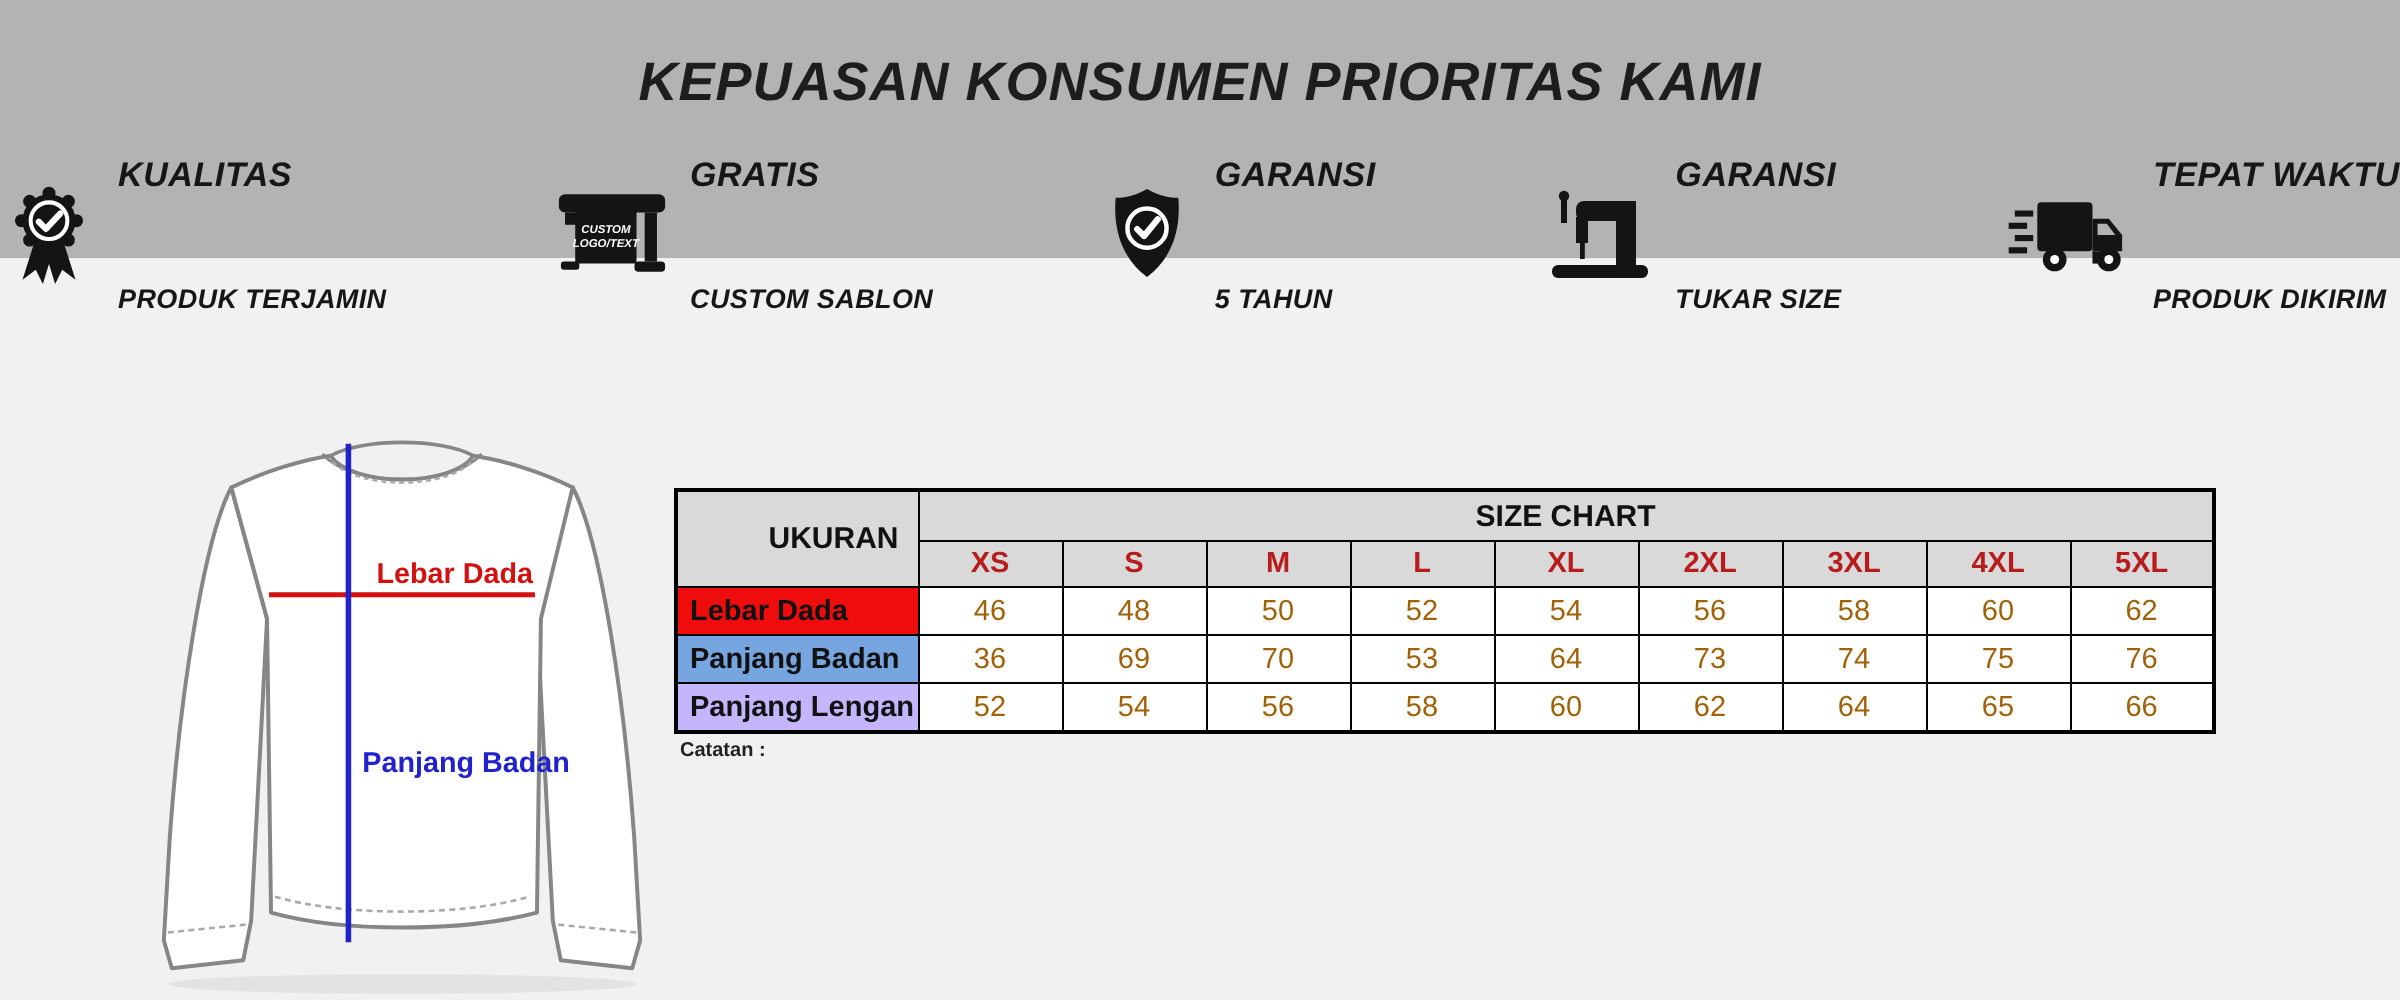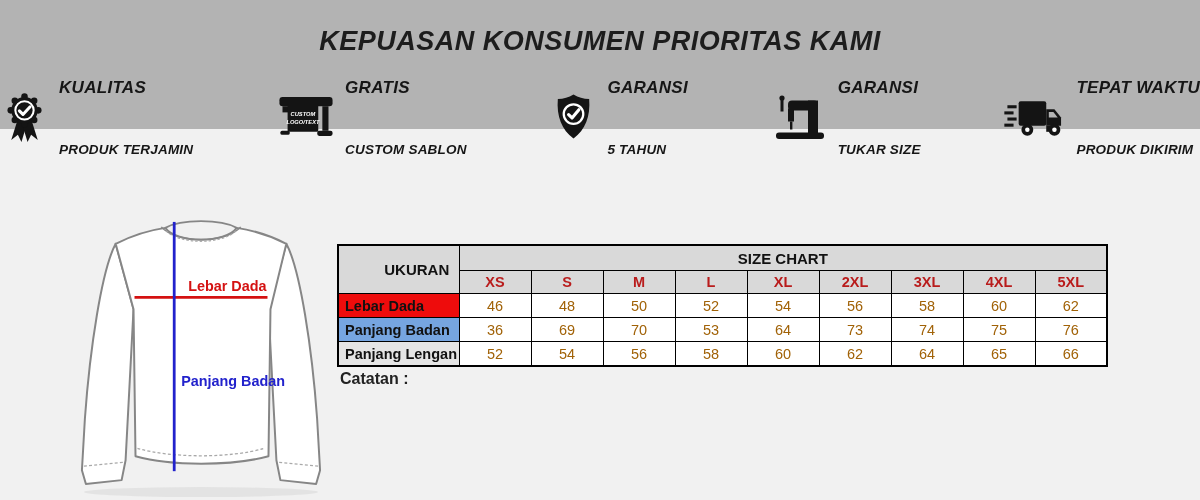--- a/index.html
+++ b/index.html
@@ -25,21 +25,21 @@
               table-layout:fixed;background:#fff;border:2px solid #000;}
   .size-table th,.size-table td{border:1px solid #000;padding:0;vertical-align:middle;}
   .size-table thead tr.r1 th{height:24px;background:#d9d9d9;font-size:15px;font-weight:700;color:#111;text-align:center;}
   .size-table thead tr.r2 th{height:22px;background:#d9d9d9;font-size:14.5px;font-weight:700;color:#b91c1c;text-align:center;}
   .size-table th.corner{background:#d9d9d9;font-size:15px;font-weight:700;color:#111;text-align:center;padding-left:36px;}
   .size-table tbody th{height:23px;font-size:14.5px;font-weight:700;color:#111;text-align:left;padding-left:6px;}
   .size-table tbody td{height:23px;font-size:14.5px;color:#a16207;text-align:center;background:#fff;}
 
   
   .notes{position:absolute;left:340px;top:370px;color:#222;}
-  .notes-title{font-size:16px;font-weight:700;margin-bottom:4px;}
+  .notes-title{font-size:10px;font-weight:700;margin-bottom:4px;}
   .note-item{font-size:14.5px;line-height:21.5px;}
 </style>
 </head>
 <body>
 
 <div class="stage">
 
   <header class="hero">
     <h1 class="hero-title">KEPUASAN KONSUMEN PRIORITAS KAMI</h1>
     <div class="features" id="features-row">
@@ -219,21 +219,21 @@
             <td>69</td>
             <td>70</td>
             <td>53</td>
             <td>64</td>
             <td>73</td>
             <td>74</td>
             <td>75</td>
             <td>76</td>
           </tr>
           <tr>
-            <th style="background: #e5e5e5;">Panjang Lengan</th>
+            <th style="background: #c4b5fd;">Panjang Lengan</th>
             <td>52</td>
             <td>54</td>
             <td>56</td>
             <td>58</td>
             <td>60</td>
             <td>62</td>
             <td>64</td>
             <td>65</td>
             <td>66</td>
           </tr>

